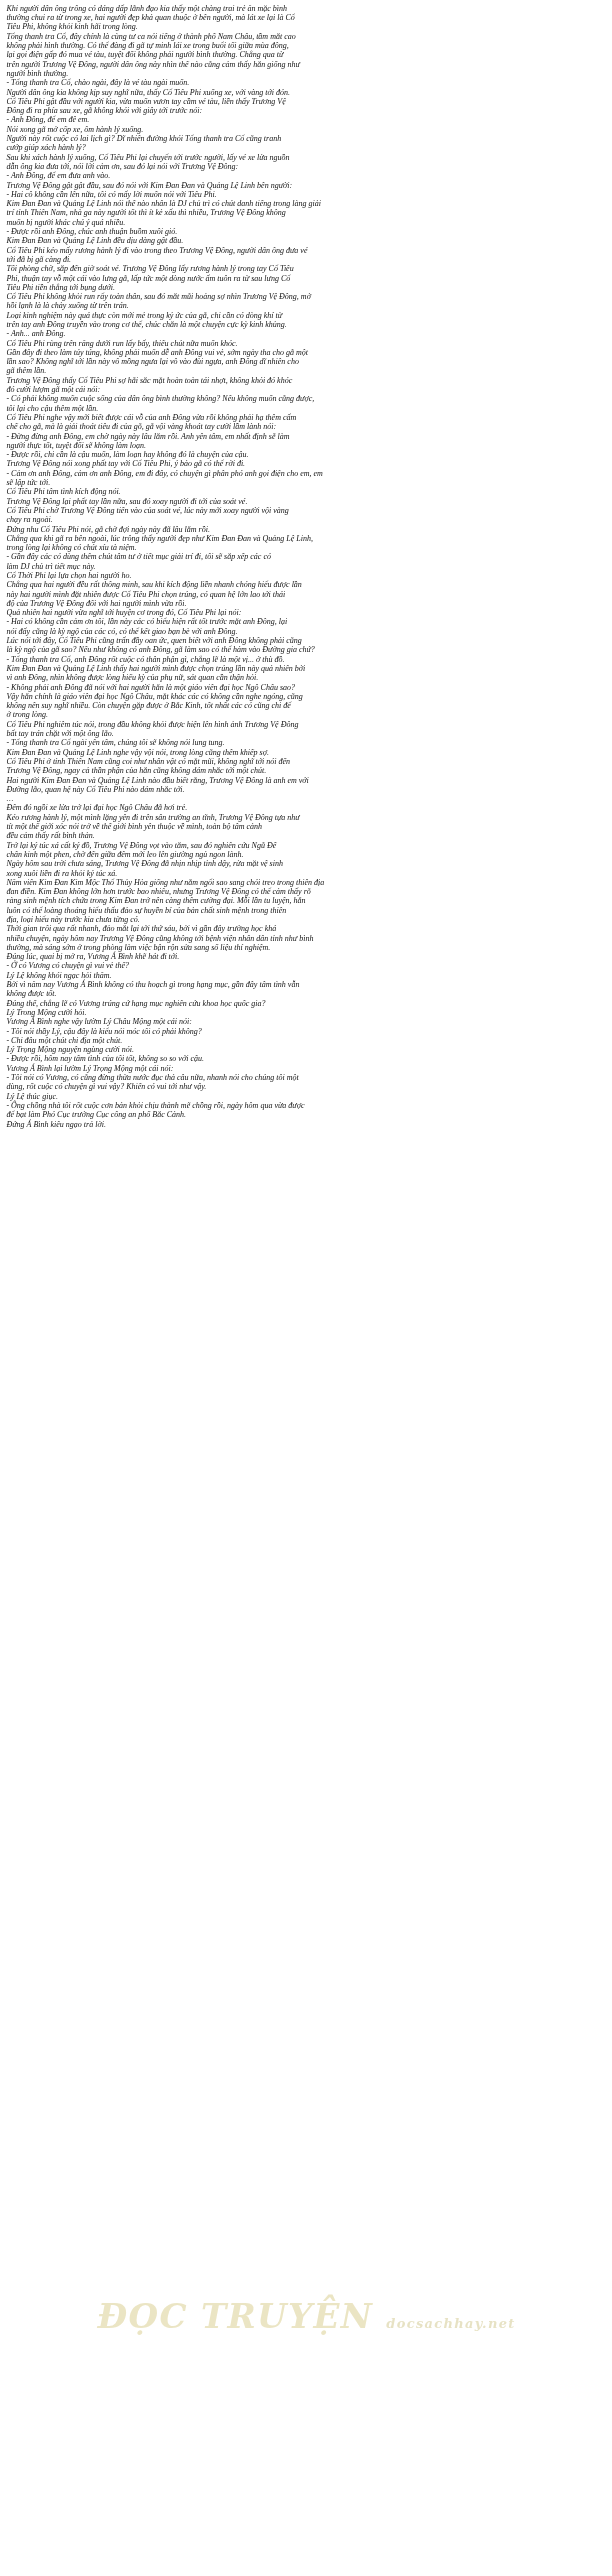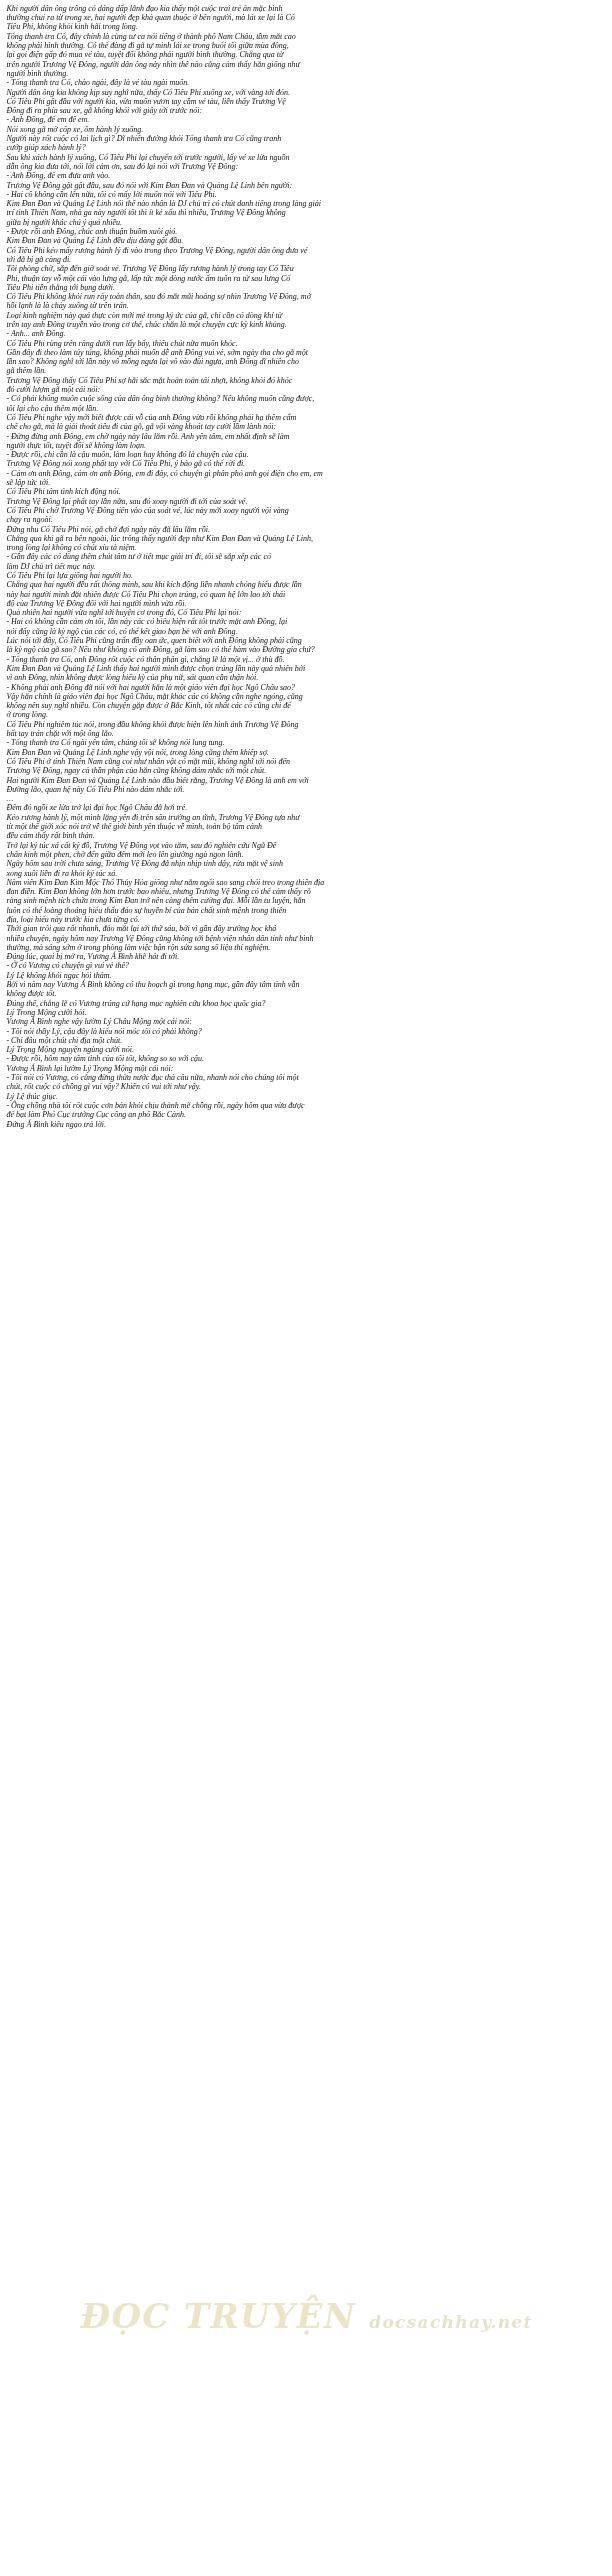--- a/index.html
+++ b/index.html
@@ -30,21 +30,21 @@
     font-weight: bold;
     font-style: italic;
     color: rgba(190, 170, 60, 0.30);
     letter-spacing: 1.3px;
     pointer-events: none;
     user-select: none;
     white-space: nowrap;
     z-index: 5;
   }
   .watermark .small {
-    font-size: 17px;
+    font-size: 13px;
     font-style: italic;
     color: rgba(180, 165, 70, 0.32);
   }
   .content {
     position: relative;
     z-index: 10;
   }
   p.line {
     margin: 0 0 0.3px 0;
     padding: 0;
@@ -62,21 +62,21 @@
 </style>
 </head>
 <body>
 
 <div id="page">
   <div class="watermark">
     <span>ÐỌC TRUYỆN</span>
     <span class="small">docsachhay.net</span>
   </div>
   <div class="content" id="body-text">
-      <p class="line">Khi người dân ông trông có dáng dấp lãnh đạo kia thấy một cuộc trai trẻ ăn mặc bình</p>
+      <p class="line">Khi người dân ông trông có dáng dấp lãnh đạo kia thấy một chàng trai trẻ ăn mặc bình</p>
       <p class="line">thường chui ra từ trong xe, hai người đẹp khả quan thuộc ở bên người, mà lát xe lại là Cổ</p>
       <p class="line">Tiêu Phi, không khỏi kinh hãi trong lòng.</p>
       <p class="line">Tổng thanh tra Cổ, đây chính là cùng tư ca nói tiếng ở thành phố Nam Châu, tầm mắt cao</p>
       <p class="line">không phải hình thường. Có thể đàng đi gã tự minh lái xe trong buổi tối giữa mùa đông,</p>
       <p class="line">lại gọi điện gấp đó mua vé tàu, tuyệt đối không phải người bình thường. Chẳng qua từ</p>
       <p class="line">trên người Trương Vệ Đông, người dân ông này nhìn thế nào cũng cảm thấy hắn giống như</p>
       <p class="line">người bình thường.</p>
       <p class="line">- Tổng thanh tra Cổ, chào ngài, đây là vé tàu ngài muốn.</p>
       <p class="line">Người dân ông kia không kịp suy nghĩ nữa, thấy Cổ Tiêu Phi xuống xe, với vàng tới đón.</p>
       <p class="line">Cổ Tiêu Phi gật đầu với người kia, vừa muốn vươn tay cầm vé tàu, liền thấy Trương Vệ</p>
@@ -85,21 +85,21 @@
       <p class="line">Nói xong gã mở cốp xe, ôm hành lý xuống.</p>
       <p class="line">Người này rốt cuộc có lai lịch gì? Dĩ nhiên đường khói Tổng thanh tra Cổ cũng tranh</p>
       <p class="line">cướp giúp xách hành lý?</p>
       <p class="line">Sau khi xách hành lý xuống, Cổ Tiêu Phi lại chuyển tới trước người, lấy vé xe lửa nguồn</p>
       <p class="line">dẫn ông kia đưa tới, nói lời cảm ơn, sau đó lại nói với Trương Vệ Đông:</p>
       <p class="line">- Anh Đông, để em đưa anh vào.</p>
       <p class="line">Trương Vệ Đông gật gật đầu, sau đó nói với Kim Đan Đan và Quảng Lệ Linh bên người:</p>
       <p class="line">- Hai cô không cần lên nữa, tôi có mấy lời muốn nói với Tiêu Phi.</p>
       <p class="line">Kim Đan Đan và Quảng Lệ Linh nói thế nào nhân là DJ chủ trì có chút danh tiếng trong làng giải</p>
       <p class="line">trí tỉnh Thiên Nam, nhà ga này người tốt thì ít kẻ xấu thì nhiều, Trương Vệ Đông không</p>
-      <p class="line">giữa bị người khác chú ý quá nhiều.</p>
+      <p class="line">muốn bị người khác chú ý quá nhiều.</p>
       <p class="line">- Được rồi anh Đông, chúc anh thuận buồm xuôi gió.</p>
       <p class="line">Kim Đan Đan và Quảng Lệ Linh đều dịu dàng gật đầu.</p>
       <p class="line">Cổ Tiêu Phi kéo mấy rương hành lý đi vào trong theo Trương Vệ Đông, người dân ông đưa vé</p>
       <p class="line">tới đã bị gã càng đi.</p>
       <p class="line">Tối phòng chờ, sắp đến giờ soát vé. Trương Vệ Đông lấy rương hành lý trong tay Cổ Tiêu</p>
       <p class="line">Phi, thuận tay vỗ một cái vào lưng gã, lấp tức một dòng nước ấm tuôn ra từ sau lưng Cổ</p>
       <p class="line">Tiêu Phi tiền thẳng tới bụng dưới.</p>
       <p class="line">Cổ Tiêu Phi không khỏi run rẩy toàn thân, sau đó mắt mũi hoảng sợ nhìn Trương Vệ Đông, mở</p>
       <p class="line">hồi lạnh là là chảy xuống từ trên trán.</p>
       <p class="line">Loại kinh nghiệm này quá thực còn mới mẻ trong kỷ ức của gã, chi cần có dòng khí từ</p>
@@ -123,21 +123,21 @@
       <p class="line">sẽ lập tức tới.</p>
       <p class="line">Cổ Tiêu Phi tâm tình kích động nói.</p>
       <p class="line">Trương Vệ Đông lại phất tay lần nữa, sau đó xoay người đi tới của soát vé.</p>
       <p class="line">Cổ Tiêu Phi chờ Trương Vệ Đông tiến vào của soát vé, lúc này mới xoay người vội vàng</p>
       <p class="line">chạy ra ngoài.</p>
       <p class="line">Đứng nhu Cổ Tiêu Phi nói, gã chờ đợi ngày này đã lâu lắm rồi.</p>
       <p class="line">Chẳng qua khi gã ra bên ngoài, lúc trông thấy người đẹp như Kim Đan Đan và Quảng Lệ Linh,</p>
       <p class="line">trong lòng lại không có chút xíu tà niệm.</p>
       <p class="line">- Gần đây các có dùng thêm chút tâm tư ở tiết mục giải trí đi, tôi sẽ sắp xếp các có</p>
       <p class="line">làm DJ chủ trì tiết mục này.</p>
-      <p class="line">Cổ Tiêu Phi lại lựa giống hai người ho.</p>
+      <p class="line">Cổ Thời Phi lại lựa chọn hai người ho.</p>
       <p class="line">Chẳng qua hai người đều rất thông minh, sau khi kích động liền nhanh chóng hiểu được lần</p>
       <p class="line">này hai người mình đặt nhiên được Cổ Tiêu Phi chọn trúng, có quan hệ lớn lao tới thái</p>
       <p class="line">độ của Trương Vệ Đông đối với hai người mình vừa rồi.</p>
       <p class="line">Quả nhiên hai người vừa nghĩ tới huyện cơ trong đó, Cổ Tiêu Phi lại nói:</p>
       <p class="line">- Hai có không cần cảm ơn tôi, lần này các có biểu hiện rất tốt trước mặt anh Đông, lại</p>
       <p class="line">nói đấy cũng là kỳ ngộ của các có, có thể kết giao bạn bè với anh Đông.</p>
       <p class="line">Lúc nói tới đây, Cổ Tiêu Phi cũng trấn đầy oan ức, quen biết với anh Đông không phải cũng</p>
       <p class="line">là kỳ ngộ của gã sao? Nếu như không có anh Đông, gã làm sao có thể hảm vào Đường gia chứ?</p>
       <p class="line">- Tổng thanh tra Cổ, anh Đông rốt cuộc có thân phận gì, chẳng lẽ là một vị... ở thù đồ.</p>
       <p class="line">Kim Đan Đan và Quảng Lệ Linh thấy hai người mình được chọn trúng lần này quả nhiên bởi</p>
@@ -178,20 +178,20 @@
       <p class="line">không được tốt.</p>
       <p class="line">Đúng thế, chẳng lẽ có Vương trúng cứ hạng mục nghiên cứu khoa học quốc gia?</p>
       <p class="line">Lý Trong Mộng cười hỏi.</p>
       <p class="line">Vương Á Bình nghe vậy lườm Lý Châu Mộng một cái nói:</p>
       <p class="line">- Tôi nói thầy Lý, cậu đây là kiểu nói móc tôi có phải không?</p>
       <p class="line">- Chi đâu một chút chi địa một chút.</p>
       <p class="line">Lý Trọng Mộng nguyện ngùng cười nói.</p>
       <p class="line">- Được rồi, hôm nay tâm tình của tôi tốt, không so so với cậu.</p>
       <p class="line">Vương Á Bình lại lườm Lý Trọng Mộng một cái nói:</p>
       <p class="line">- Tôi nói có Vương, có cũng đừng thừa nước đục thả câu nữa, nhanh nói cho chúng tôi một</p>
-      <p class="line">chút, rốt cuộc có chồng gì vui vậy? Khiến có vui tới như vậy.</p>
+      <p class="line">dùng, rốt cuộc có chuyện gì vui vậy? Khiến có vui tới như vậy.</p>
       <p class="line">Lý Lệ thúc giục.</p>
       <p class="line">- Ông chồng nhà tôi rốt cuộc cơn bản khỏi chịu thành mẽ chồng rồi, ngày hôm qua vừa được</p>
       <p class="line">để bạt làm Phó Cục trưởng Cục công an phố Bắc Cảnh.</p>
       <p class="line">Đứng Á Bình kiêu ngạo trả lời.</p>
     </div>
 </div>
 
 
 </body></html>

